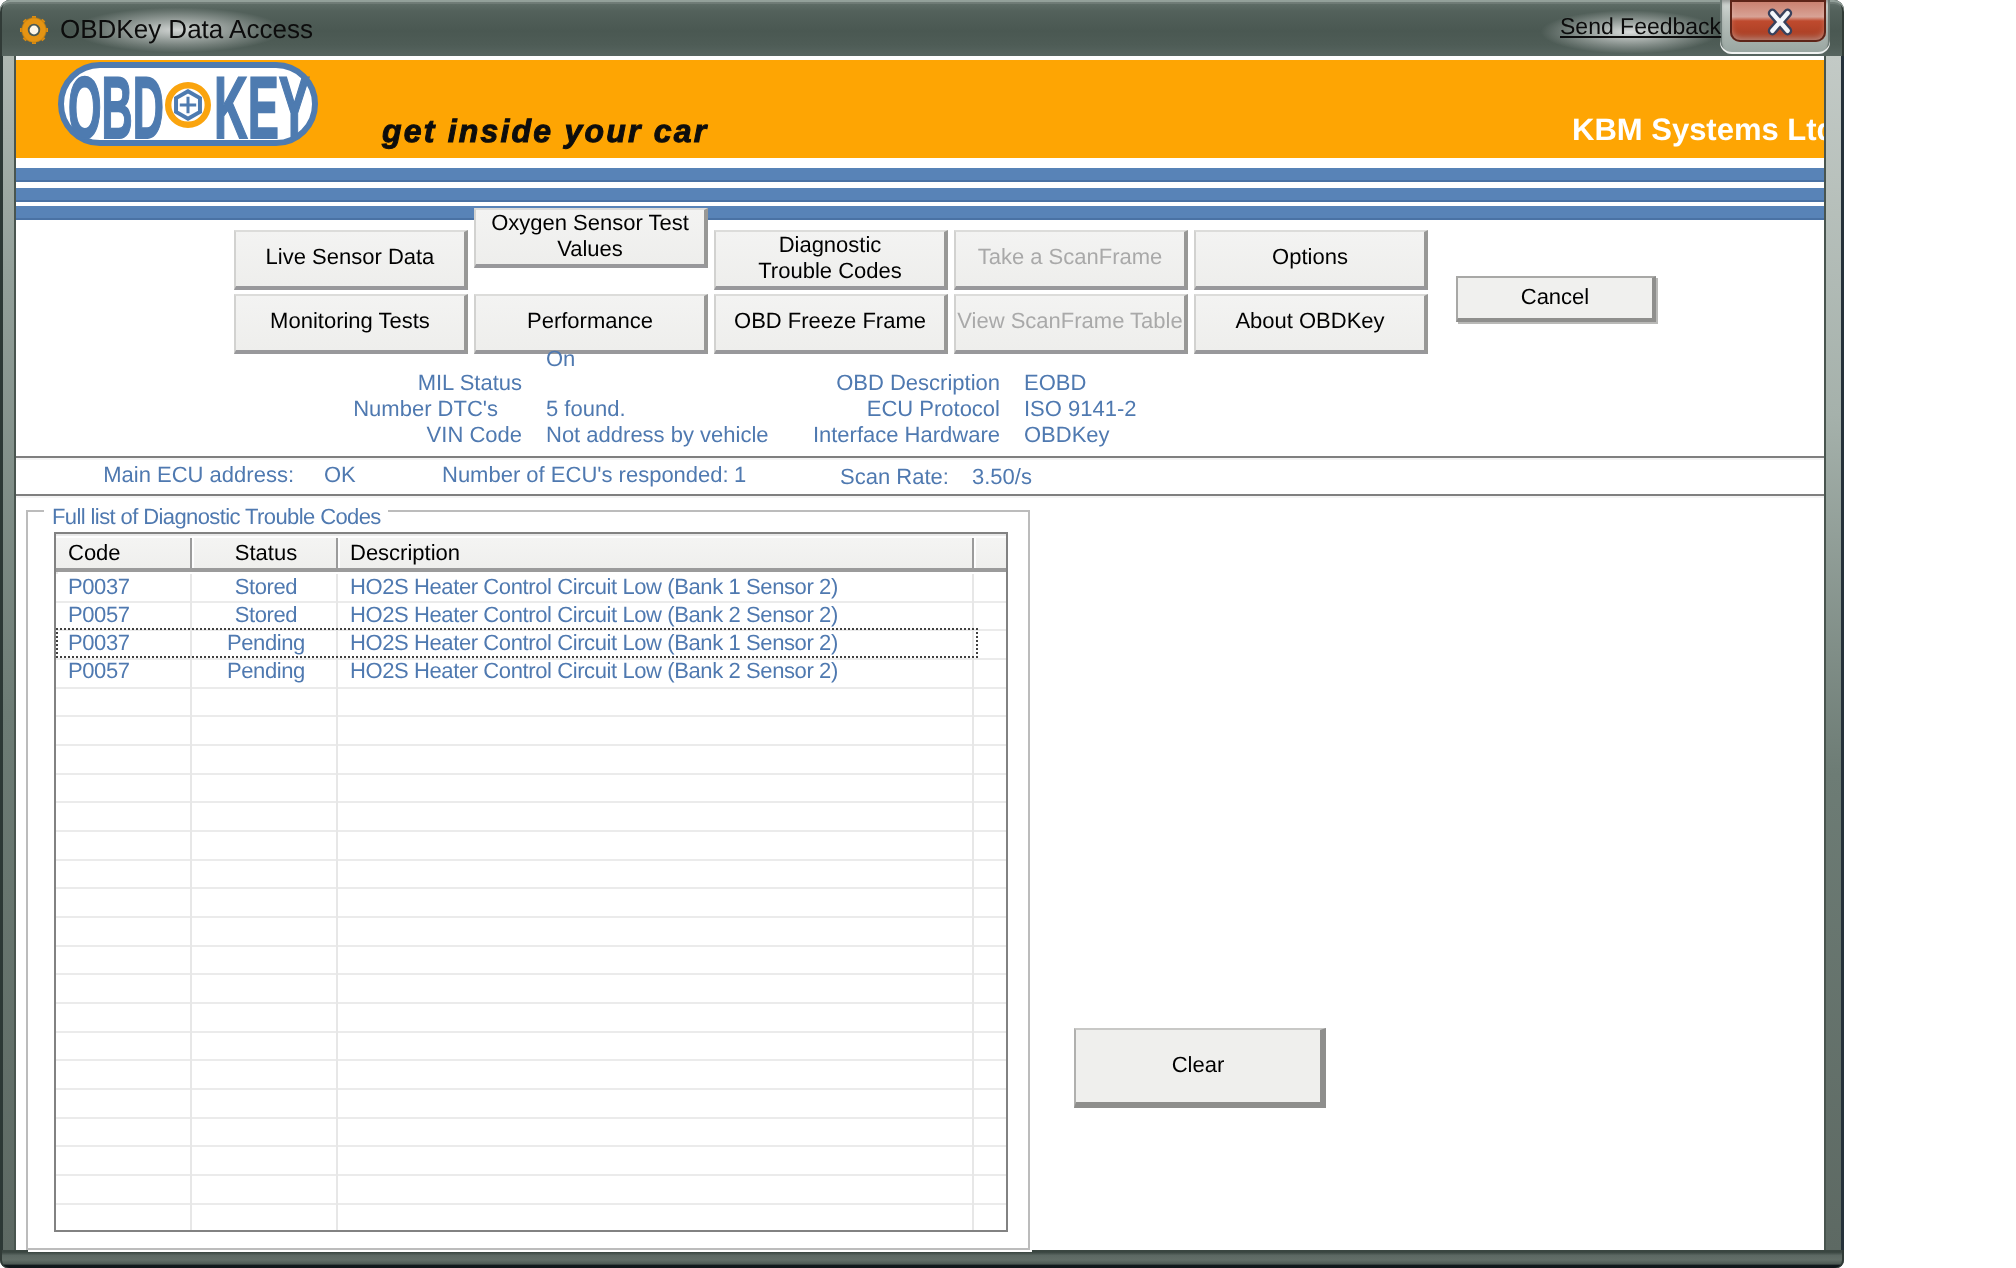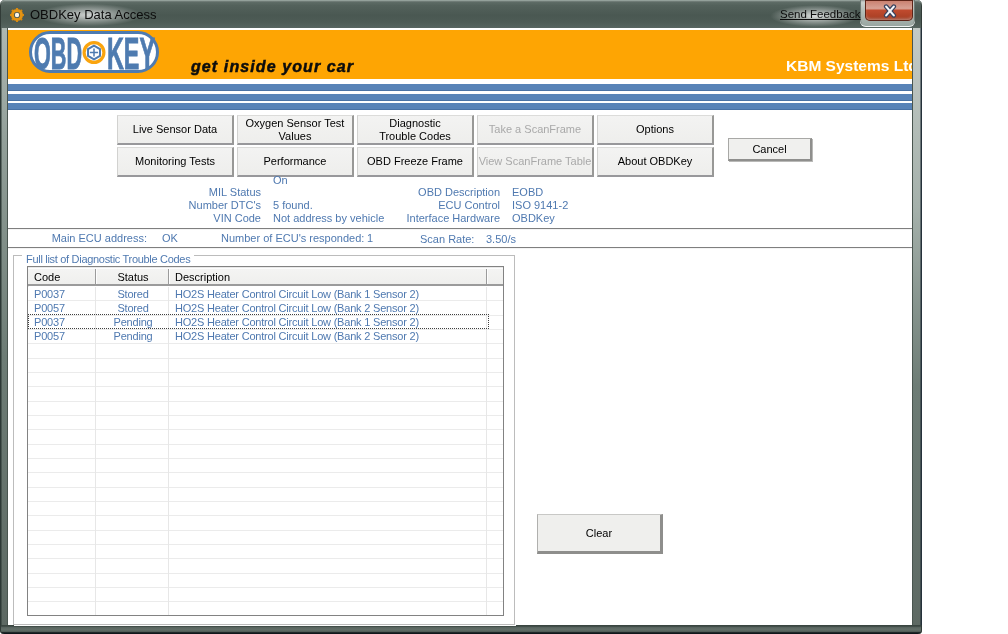--- a/index.html
+++ b/index.html
@@ -39,21 +39,21 @@
 #kbm{left:786px;top:57px;width:126px;height:20px;overflow:hidden;font-size:15.5px;
  font-weight:bold;color:#fff;white-space:nowrap;}
 .stripe{left:8px;width:904px;height:7px;background:#5883b7;box-shadow:inset 0 -1px 0 #4a72a4;}
 
 .btn{height:30px;width:117px;background:linear-gradient(180deg,#f3f3f2 0%,#eeeeec 100%);
  border-top:1px solid #dcdcda;border-left:1px solid #d2d2d0;
  border-right:2px solid #989896;border-bottom:2px solid #98989b;
  color:#000;font-size:11px;display:flex;align-items:center;justify-content:center;
  text-align:center;line-height:13px;white-space:nowrap;}
 .btn.dis{color:#a9a9a9;text-align:center;}
-#cancel{left:728px;top:138px;width:84px;height:23px;background:#f0f0ee;
+#cancel{left:728px;top:138px;width:100px;height:23px;background:#f0f0ee;
  border:1px solid #a8a8a6;border-right:2px solid #8f8f8d;border-bottom:2px solid #8f8f8d;
  font-size:11px;display:flex;align-items:center;justify-content:center;box-shadow:1px 1px 0 #b9b9b7;}
 
 .blue{color:#4f79b0;font-size:11px;line-height:13px;white-space:nowrap;}
 .rlab{text-align:right;}
 .hline{left:8px;width:904px;height:1px;background:#7f7f7f;box-shadow:0 1px 0 #f4f4f4;}
 
 #gbox{left:13px;top:255px;width:502px;height:370px;border:1px solid #bcbcbc;
  box-shadow:inset 1px 1px 0 #ffffff, 1px 1px 0 #ffffff;}
 #glabel{left:22px;top:249px;padding:4px 4px;background:#fff;letter-spacing:-0.3px;}
@@ -116,39 +116,39 @@
  <polygon points="65.00,14.60 59.02,18.05 59.02,24.95 65.00,28.40 70.98,24.95 70.98,18.05" fill="#ffffff" stroke="#4e7bb0" stroke-width="2"></polygon>
  <path d="M65,17.4 v8.2 M60.9,21.5 h8.2" stroke="#4e7bb0" stroke-width="1.5" fill="none"></path>
 </svg>
 <div class="abs" id="tagline">get inside your car</div>
 <div class="abs" id="kbm">KBM Systems Ltd</div>
 <div class="abs stripe" style="top:84px"></div>
 <div class="abs stripe" style="top:94px"></div>
 <div class="abs stripe" style="top:103px"></div>
 
 <div class="abs btn" style="left:117px;top:115px">Live Sensor Data</div>
-<div class="abs btn" style="left:237px;top:115px">Oxygen Sensor Test<br>Values</div>
+<div class="abs btn" style="left:237px;top:104px">Oxygen Sensor Test<br>Values</div>
 <div class="abs btn" style="left:357px;top:115px">Diagnostic<br>Trouble Codes</div>
 <div class="abs btn dis" style="left:477px;top:115px">Take a ScanFrame</div>
 <div class="abs btn" style="left:597px;top:115px">Options</div>
 <div class="abs btn" style="left:117px;top:147px">Monitoring Tests</div>
 <div class="abs btn" style="left:237px;top:147px">Performance</div>
 <div class="abs btn" style="left:357px;top:147px">OBD Freeze Frame</div>
 <div class="abs btn dis" style="left:477px;top:147px">View ScanFrame Table</div>
 <div class="abs btn" style="left:597px;top:147px">About OBDKey</div>
 <div class="abs" id="cancel">Cancel</div>
 
 <div class="abs blue rlab" style="left:100px;top:186px;width:161px">MIL Status</div>
-<div class="abs blue rlab" style="left:100px;top:199px;width:161px">Number DTC's</div>
+<div class="abs blue rlab" style="left:88px;top:199px;width:161px">Number DTC's</div>
 <div class="abs blue rlab" style="left:100px;top:212px;width:161px">VIN Code</div>
 <div class="abs blue" style="left:273px;top:174px">On</div>
 <div class="abs blue" style="left:273px;top:199px">5 found.</div>
 <div class="abs blue" style="left:273px;top:212px">Not address by vehicle</div>
 <div class="abs blue rlab" style="left:360px;top:186px;width:140px">OBD Description</div>
-<div class="abs blue rlab" style="left:360px;top:199px;width:140px">ECU Control</div>
+<div class="abs blue rlab" style="left:360px;top:199px;width:140px">ECU Protocol</div>
 <div class="abs blue rlab" style="left:360px;top:212px;width:140px">Interface Hardware</div>
 <div class="abs blue" style="left:512px;top:186px">EOBD</div>
 <div class="abs blue" style="left:512px;top:199px">ISO 9141-2</div>
 <div class="abs blue" style="left:512px;top:212px">OBDKey</div>
 <div class="abs hline" style="top:228px"></div>
 <div class="abs blue rlab" style="left:0px;top:232px;width:147px">Main ECU address:</div>
 <div class="abs blue" style="left:162px;top:232px">OK</div>
 <div class="abs blue" style="left:221px;top:232px">Number of ECU's responded:</div>
 <div class="abs blue" style="left:367px;top:232px">1</div>
 <div class="abs blue" style="left:420px;top:233px">Scan Rate:</div>

